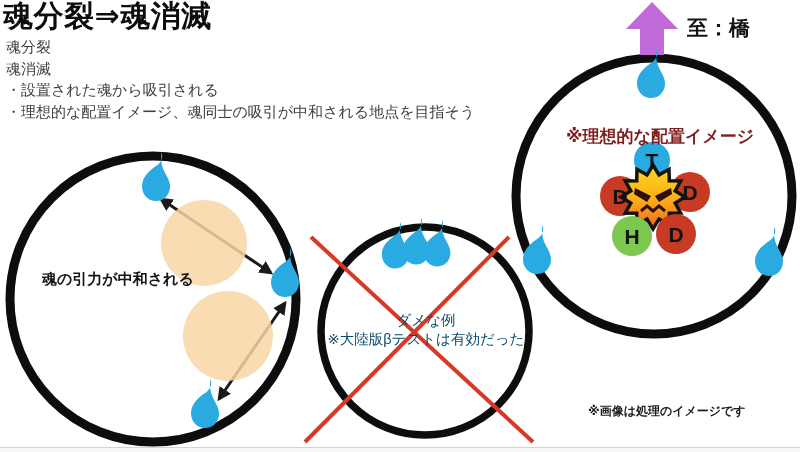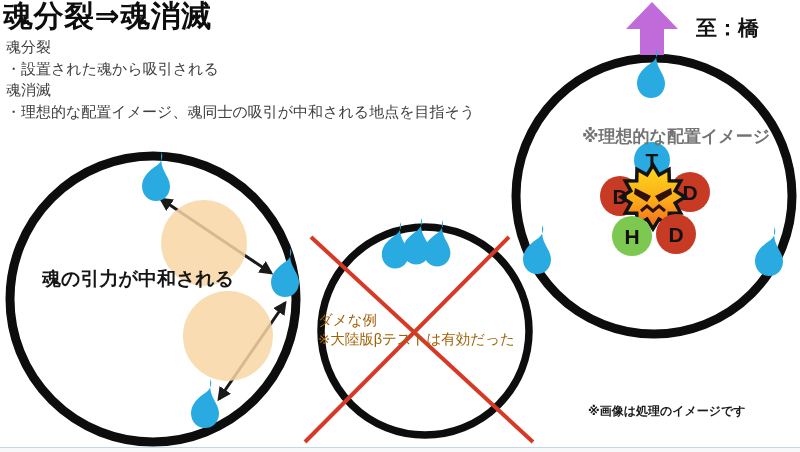--- a/index.html
+++ b/index.html
@@ -6,28 +6,28 @@
   .stage{
     position:relative;width:800px;height:452px;overflow:hidden;background:#ffffff;
     font-family:"Liberation Sans","DejaVu Sans",sans-serif;color:#111;
   }
   .abs{position:absolute;}
   .title{
     left:3px;top:-4px;font-size:30px;font-weight:800;letter-spacing:0.5px;color:#0d0d0d;
   }
   .notes{left:6px;top:36px;font-size:15px;line-height:21.5px;color:#404040;}
   .cap-left{
-    left:42px;top:268px;font-size:19px;font-weight:600;line-height:22px;color:#151515;
+    left:42px;top:268px;font-size:15px;font-weight:600;line-height:22px;color:#151515;
   }
   .cap-mid{
-    left:318px;top:311px;width:216px;
-    font-size:14.5px;font-weight:500;line-height:19px;color:#a16207;
+    left:318px;top:311px;width:216px;text-align:center;
+    font-size:14.5px;font-weight:500;line-height:19px;color:#0c4a6e;
   }
-  .cap-right{left:582px;top:125px;font-size:17px;font-weight:700;color:#737373;}
-  .exit-label{left:687px;top:14px;font-size:21px;font-weight:700;color:#131313;margin-left:9px;}
+  .cap-right{left:566px;top:125px;font-size:17px;font-weight:700;color:#7f1d1d;}
+  .exit-label{left:687px;top:14px;font-size:21px;font-weight:700;color:#131313;}
   .footer-note{left:588px;top:403px;font-size:12px;font-weight:600;color:#1b1b1b;}
   .bottom-strip{
     left:0;right:0;bottom:0;height:4px;background:#f6f8fa;border-top:1px solid #c3d6ea;
   }
   svg.diagram{position:absolute;left:0;top:0;}
   .role-letter{
     font-family:"Liberation Sans","DejaVu Sans",sans-serif;
     font-size:21px;font-weight:700;fill:#121212;text-anchor:middle;
   }
 </style>
@@ -98,22 +98,22 @@
     <text x="620" y="204" class="role-letter">D</text>
     <text x="690" y="200" class="role-letter">D</text>
     <text x="632" y="244" class="role-letter">H</text>
     <text x="676" y="242" class="role-letter">D</text>
   </svg>
 
   <div class="abs title">魂分裂⇒魂消滅</div>
 
   <div class="abs notes">
     <div>魂分裂</div>
+    <div>魂消滅</div>
     <div>・設置された魂から吸引される</div>
-    <div>魂消滅</div>
     <div>・理想的な配置イメージ、魂同士の吸引が中和される地点を目指そう</div>
   </div>
 
   <div class="abs cap-left">
     <div>魂の引力が中和される</div>
   </div>
 
   <div class="abs cap-mid">
     <div>ダメな例</div>
     <div>※大陸版βテストは有効だった</div>

